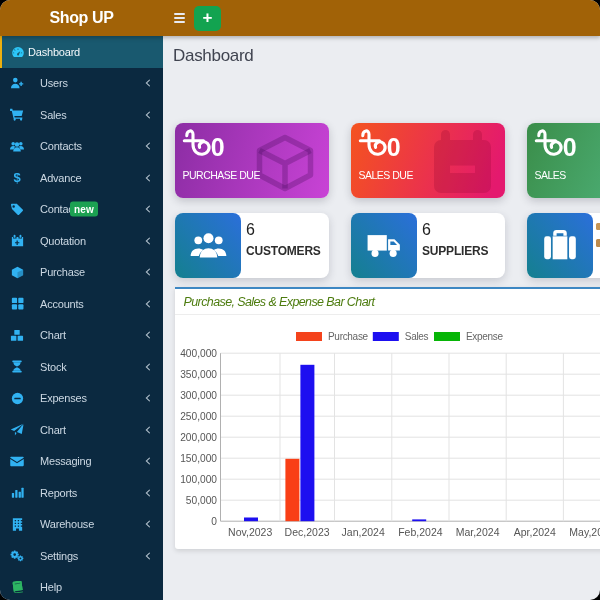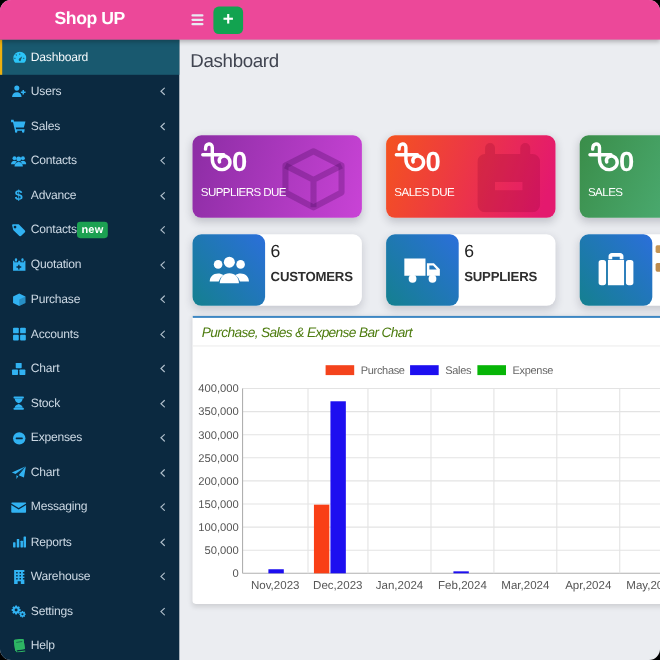--- a/index.html
+++ b/index.html
@@ -1,28 +1,28 @@
 <!DOCTYPE html>
 <html><head>
 <meta charset="utf-8">
 <style>
 * { margin:0; padding:0; box-sizing:border-box; }
 html,body { width:600px; height:600px; background:#000; font-family:"Liberation Sans",sans-serif; }
 #app { position:relative; width:600px; height:600px; border-radius:10px; overflow:hidden; background:#ebedf1; }
 
-#topbar { position:absolute; left:0; top:0; width:600px; height:36px; background:#ec4899; z-index:5; box-shadow:0 2px 4px rgba(0,0,0,.25); }
+#topbar { position:absolute; left:0; top:0; width:600px; height:36px; background:#a16207; z-index:5; box-shadow:0 2px 4px rgba(0,0,0,.25); }
 #brand { position:absolute; left:0; top:0; width:163px; height:36px; line-height:35px; text-align:center; color:#fff; font-size:16px; font-weight:bold; letter-spacing:-0.4px; }
 #burger { position:absolute; left:174px; top:13px; width:11px; height:10px; }
 #burger div { height:2px; background:#e8eaf2; margin-bottom:2px; border-radius:1px; }
 #plusbtn { position:absolute; left:194px; top:5.5px; width:27px; height:25px; background:#12a350; border-radius:5px; color:#fff; text-align:center; line-height:24px; font-size:17px; font-weight:bold; }
 
 #sidebar { position:absolute; left:0; top:36px; width:163px; height:564px; background:#0b2940; z-index:4; }
 .mitem { position:relative; height:31.5px; display:flex; align-items:center; color:#ccd8e3; font-size:11px; letter-spacing:-0.2px; }
 .mitem .mico { position:absolute; left:10px; top:50%; transform:translateY(-50%); width:14px; height:14px; display:flex; align-items:center; justify-content:center; }
-.mitem .mtxt { position:absolute; left:28px; }
+.mitem .mtxt { position:absolute; left:40px; }
 .mitem .chev { position:absolute; left:145px; top:50%; transform:translateY(-50%); }
 .mitem.active { background:#19596f; border-left:2px solid #edb00f; color:#f4f8fb; }
 .mitem.active .mico { left:9px; }
 .mitem.active .mtxt { left:26px; }
 .badge-new { position:absolute; left:70px; top:50%; transform:translateY(-50%); background:#1ca152; color:#fff; font-size:10px; font-weight:bold; padding:2px 4px; border-radius:3px; letter-spacing:.2px; }
 
 #main { position:absolute; left:163px; top:36px; width:437px; height:564px; }
 #pgtitle { position:absolute; left:10px; top:10px; font-size:17px; letter-spacing:-0.3px; color:#404450; }
 .card1 { position:absolute; top:87px; width:154px; height:75px; border-radius:8px; color:#fff; box-shadow:0 3px 8px rgba(40,40,60,.22); overflow:hidden; }
 .card1 .amt { position:absolute; left:1.5px; top:0; }
@@ -298,21 +298,21 @@
 <path d="M7.3 17.7 L26.5 17.7" stroke-width="3.0"></path>
 </g>
 <text x="33.8" y="32.6" font-size="25" font-weight="bold" fill="#fff" font-family="Liberation Sans">0</text>
 </svg>
         <svg class="bgico" width="60" height="58" viewBox="0 0 60 58" style="right:14px;top:11px">
 <g stroke="rgba(55,0,75,0.30)" stroke-width="5.5" fill="none" stroke-linejoin="round">
 <path d="M30 3.5 L55.5 16.5 L55.5 41 L30 54.5 L4.5 41 L4.5 16.5 Z"></path>
 <path d="M4.5 16.5 L30 29.5 L55.5 16.5 M30 29.5 L30 54.5"></path>
 </g>
         </svg>
-      <div class="lbl">SUPPLIERS DUE</div>
+      <div class="lbl">PURCHASE DUE</div>
     </div>
     <div class="card1 c-red">
       <svg class="amt" width="50" height="36" viewBox="0 0 50 36">
 <g stroke="#fff" stroke-width="3.1" fill="none" stroke-linecap="round">
 <path d="M9.8 12.6 C9.7 6.8, 16.0 6.4, 16.0 11.2 L16.0 21.8 C16.0 28.2, 20.8 31.6, 25.3 31.2 C30.3 30.7, 33.2 26.4, 31.7 22.4 C30.5 19.1, 26.9 17.9, 24.3 19.6 C22.5 20.8, 21.9 22.7, 22.6 24.3"></path>
 <path d="M7.3 17.7 L26.5 17.7" stroke-width="3.0"></path>
 </g>
 <text x="33.8" y="32.6" font-size="25" font-weight="bold" fill="#fff" font-family="Liberation Sans">0</text>
 </svg>
         <svg class="bgico" width="57" height="63" viewBox="0 0 57 63" style="right:14px;top:7px">

